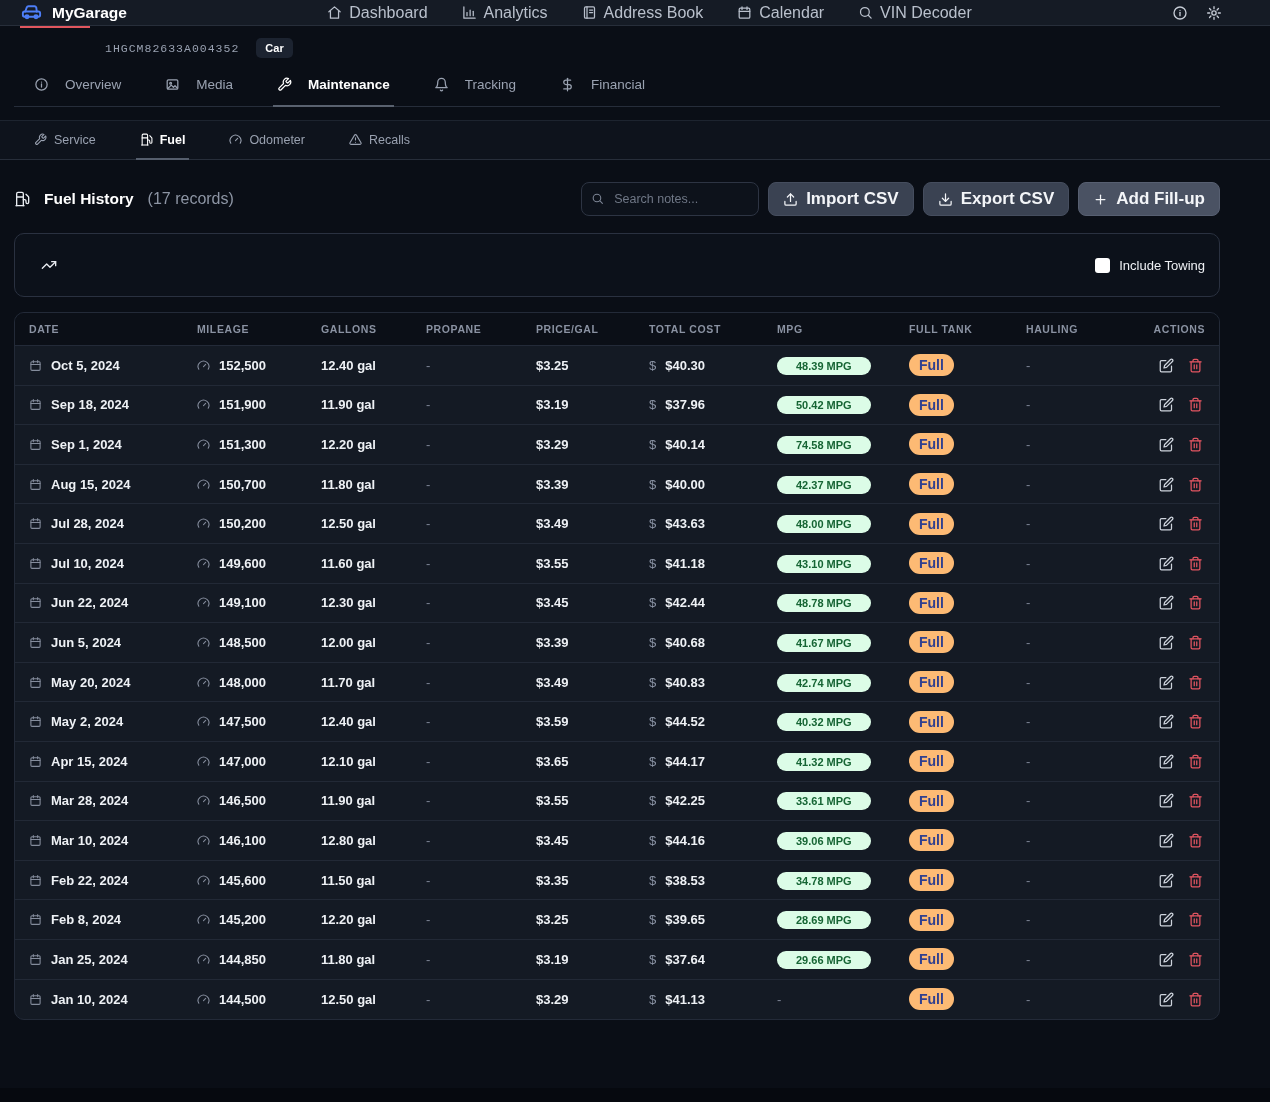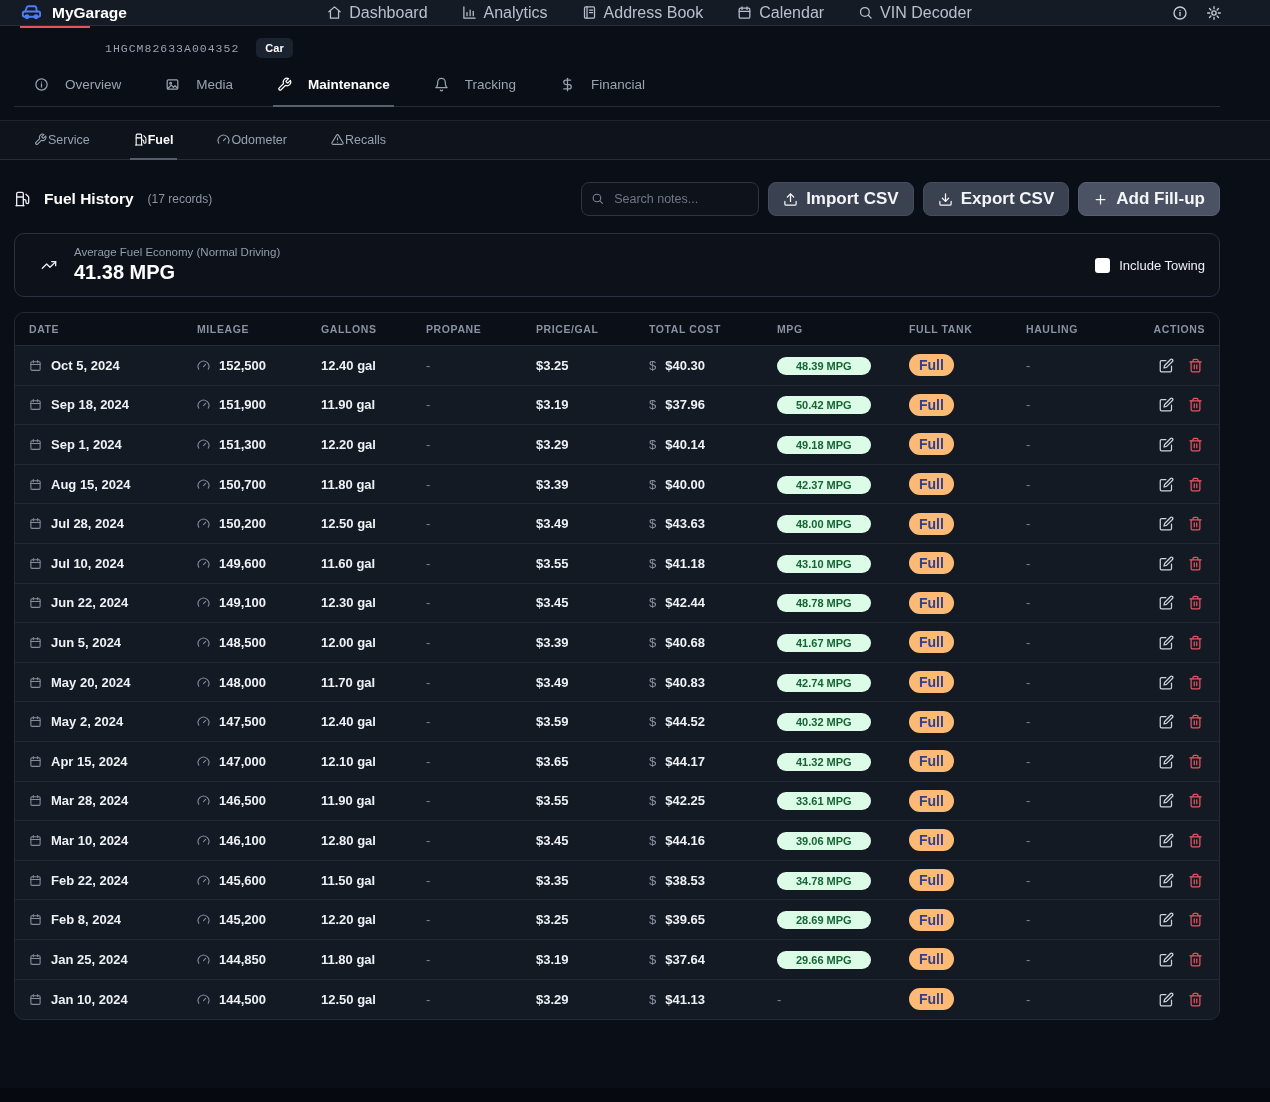--- a/index.html
+++ b/index.html
@@ -48,32 +48,32 @@
   }
   .tab.active { color:#fff; font-weight:bold; border-bottom-color:#59616f; }
 
   
   .subtabs-band {
     margin-top:13px; height:40px; background:#0e131c;
     border-top:1px solid #1d242f; border-bottom:1px solid #272e3a;
     display:flex; align-items:stretch; gap:36px; padding-left:30px;
   }
   .subtab {
-    display:flex; align-items:center; gap:1px; background:none; border:none; cursor:pointer;
+    display:flex; align-items:center; gap:7px; background:none; border:none; cursor:pointer;
     color:#99a1b0; font-size:12.5px; font-family:inherit; padding:0 4px;
     border-bottom:2px solid transparent; margin-bottom:-1px;
   }
   .subtab.active { color:#fff; font-weight:bold; border-bottom-color:#555e6d; }
 
   
   .content { width:1206px; margin-left:14px; }
   .toolbar { margin-top:22px; display:flex; align-items:center; }
   .title-group { display:flex; align-items:center; gap:14px; color:#e9ecf1; }
   .page-title { font-size:15.5px; font-weight:bold; color:#fff; }
-  .records { color:#8d95a4; font-size:12px; }
+  .records { color:#8d95a4; font-size:16px; }
   .toolbar-right { margin-left:auto; display:flex; gap:9px; align-items:center; }
   .search-wrap { position:relative; }
   .search-wrap .icon { position:absolute; left:10px; top:10px; color:#7d8595; }
   input.search {
     width:178px; height:34px; background:#0d121b; border:1px solid #2d3443; border-radius:8px;
     color:#e5e9ef; padding:0 10px 0 32px; font-size:12.5px; font-family:inherit; outline:none;
   }
   input.search::placeholder { color:#6f7786; }
   .btn {
     height:34px; border-radius:8px; border:1px solid #454d5e; background:#3a4252; color:#f3f5f8;
@@ -354,24 +354,20 @@
     </div>
   </div>
 
   <div class="summary-card">
     <span class="icon md summary-icon" id="trend-icon">
         <svg viewBox="0 0 24 24" fill="none" stroke="currentColor" stroke-width="2" stroke-linecap="round" stroke-linejoin="round">
           <path d="m22 7-8.5 8.5-5-5L2 17"></path>
           <path d="M16 7h6v6"></path>
         </svg>
       </span>
-    <div>
-      <div class="summary-label">Average Fuel Economy (Normal Driving)</div>
-      <div class="summary-value">41.38 MPG</div>
-    </div>
     <div class="towing">
       <span class="checkbox"></span>
       <span>Include Towing</span>
     </div>
   </div>
 
   <div class="table">
     <div class="thead" id="thead">
         <div class="th">Date</div>
         <div class="th">Mileage</div>
@@ -504,21 +500,21 @@
             </span>
             <span>151,300</span>
           </div>
     <div><span>12.20 gal</span></div>
     <div><span class="dash">-</span></div>
     <div><span>$3.29</span></div>
     <div class="cell-flex">
             <span class="dollar-glyph">$</span>
             <span>$40.14</span>
           </div>
-    <div><span class="badge-green">49.18 MPG</span></div>
+    <div><span class="badge-green">74.58 MPG</span></div>
     <div><span class="badge-blue">Full</span></div>
     <div><span class="dash">-</span></div>
     <div class="actions">
       <button class="icon-btn edit">
               <svg viewBox="0 0 24 24" fill="none" stroke="currentColor" stroke-width="2" stroke-linecap="round" stroke-linejoin="round">
                 <path d="M11 4H4a2 2 0 0 0-2 2v14a2 2 0 0 0 2 2h14a2 2 0 0 0 2-2v-7"></path>
                 <path d="M18.5 2.5a2.12 2.12 0 0 1 3 3L12 15l-4 1 1-4Z"></path>
               </svg>
             </button>
       <button class="icon-btn trash">

